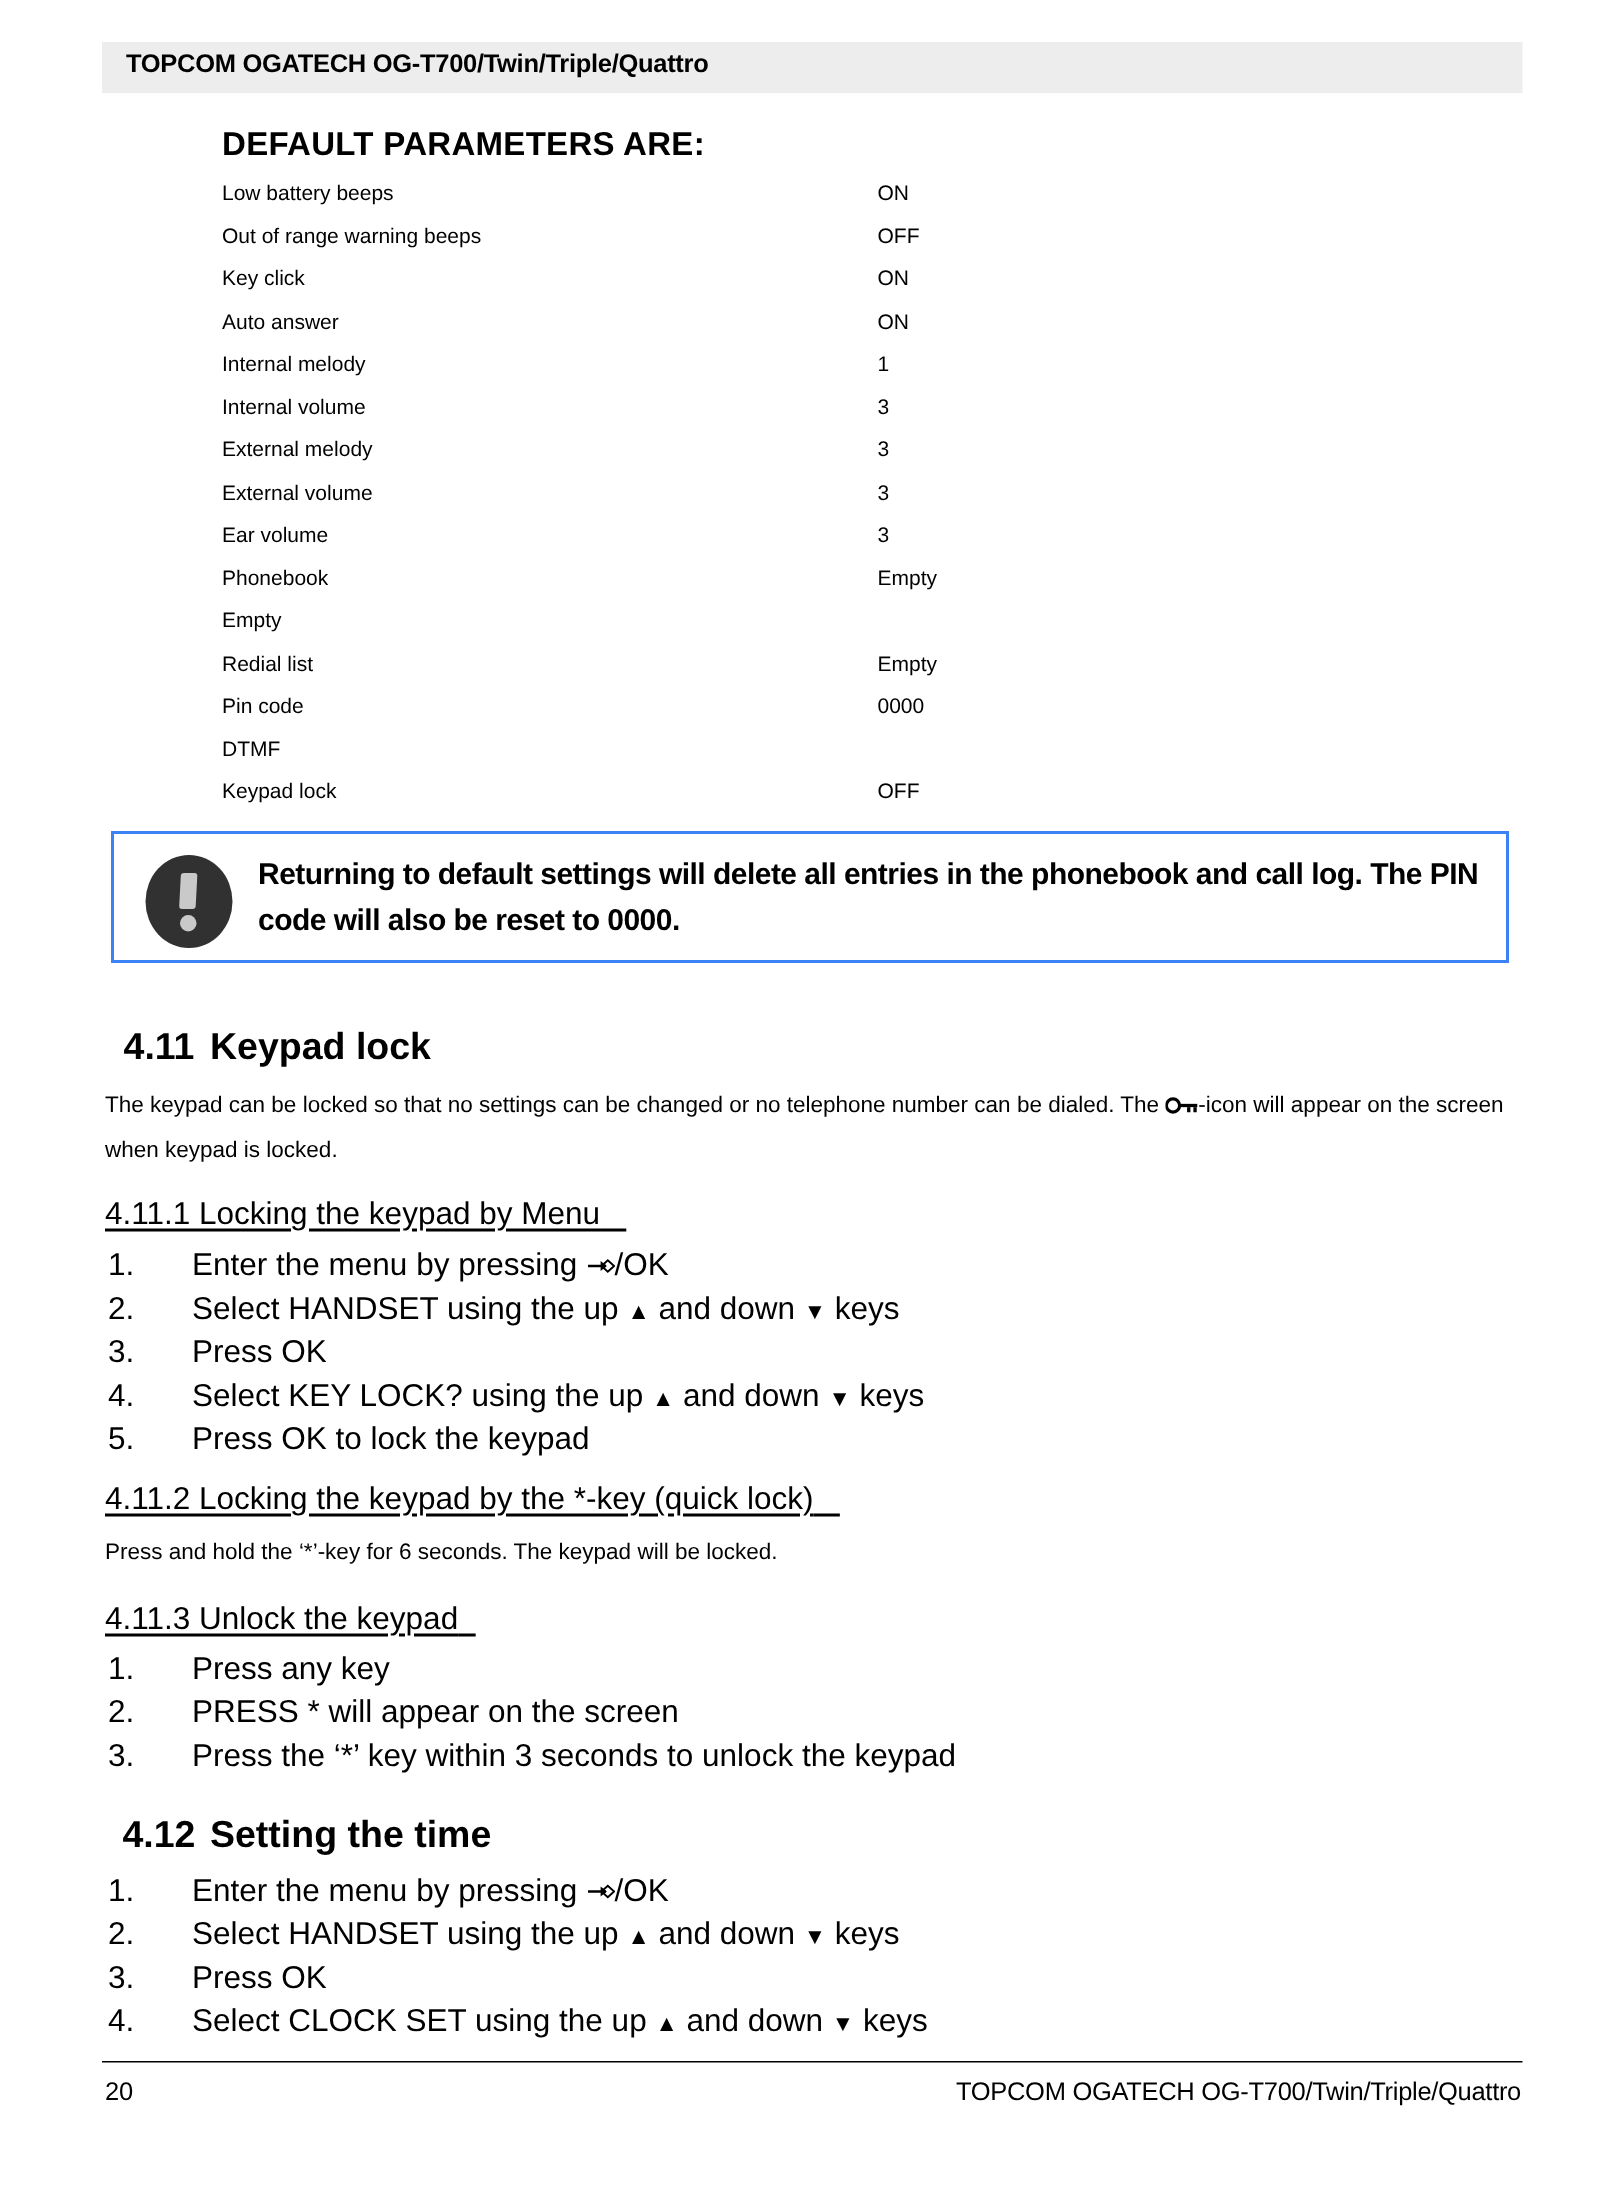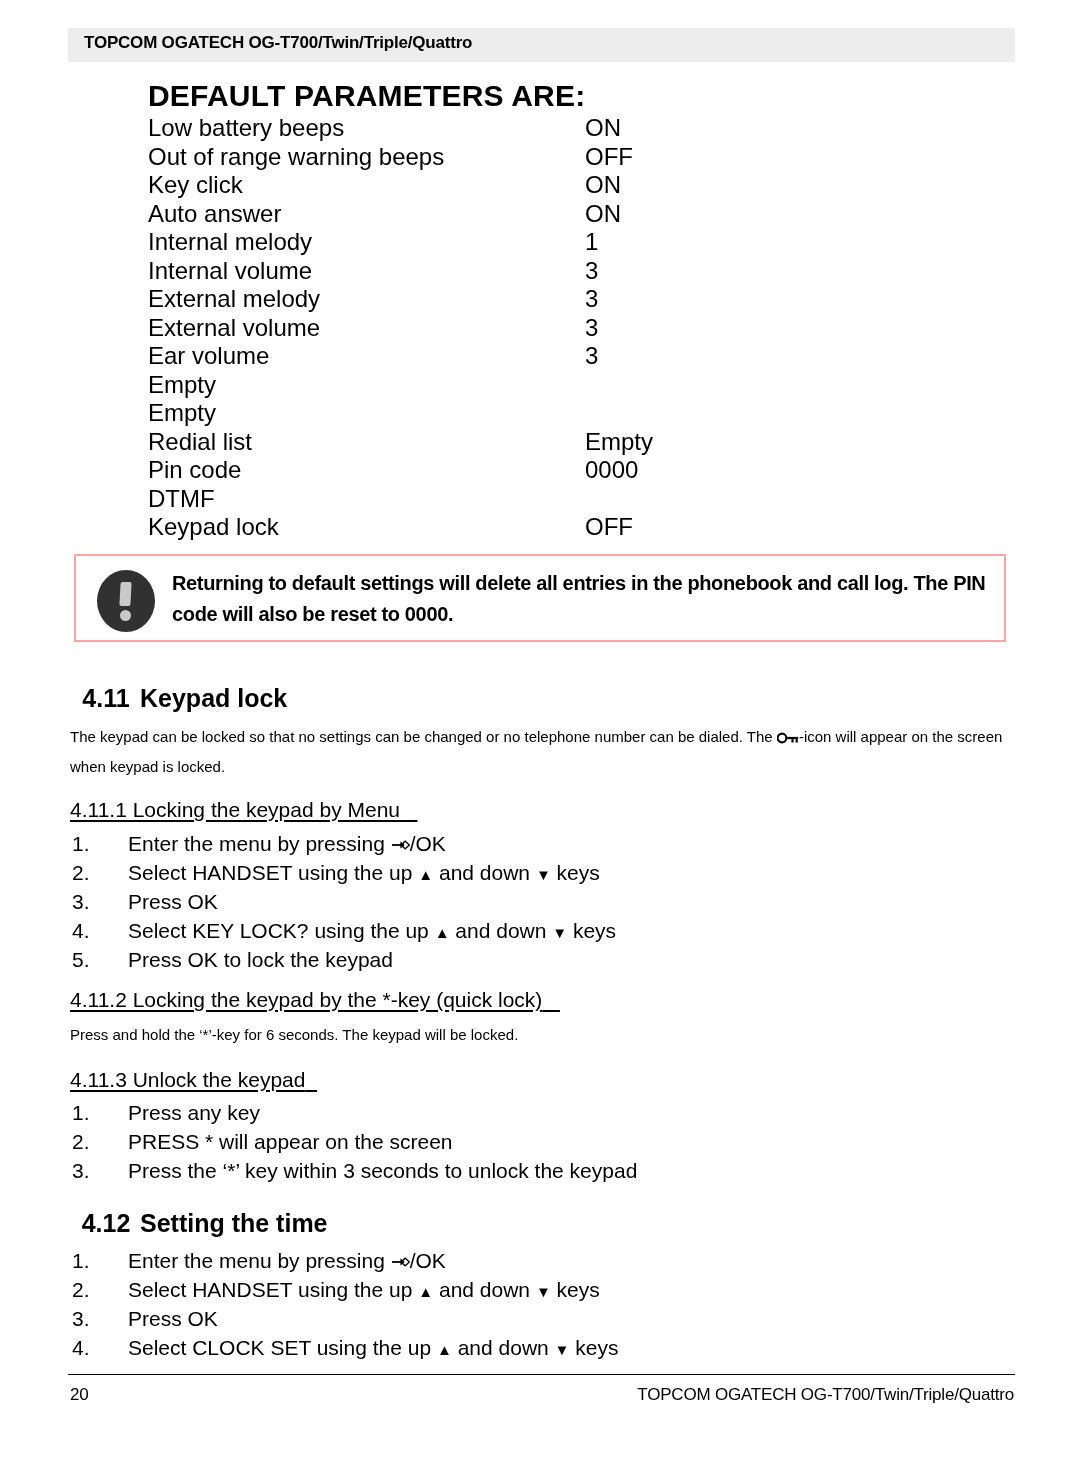--- a/index.html
+++ b/index.html
@@ -41,49 +41,49 @@
   }
 
   
   .params {
     position: absolute;
     left: 148px;
     top: 82px;
     width: 560px;
   }
   .params-title {
-    font-size: 30px;
+    font-size: 22px;
     font-weight: bold;
     letter-spacing: 0.2px;
     margin: 0 0 4px 0;
     line-height: 28px;
   }
   .param-row {
     display: flex;
-    font-size: 24px;
+    font-size: 14px;
     line-height: 28.5px;
     white-space: nowrap;
     align-items: flex-end;
   }
   .param-label {
     width: 437px;
     flex: 0 0 437px;
   }
   .param-value {
     flex: 1 1 auto;
   }
 
   
   .warning-box {
     position: absolute;
     left: 74px;
     top: 554px;
     width: 932px;
     height: 88px;
-    border: 2px solid #fca5a5;
+    border: 2px solid #3b82f6;
     box-sizing: border-box;
   }
   .warning-icon {
     position: absolute;
     left: 21px;
     top: 14px;
     width: 58px;
     height: 62px;
     background: #313131;
     border-radius: 50%;
@@ -238,20 +238,21 @@
     </div>
     <div class="param-row">
       <span class="param-label">External volume</span>
       <span class="param-value">3</span>
     </div>
     <div class="param-row">
       <span class="param-label">Ear volume</span>
       <span class="param-value">3</span>
     </div>
     <div class="param-row">
+      <span class="param-label">Phonebook</span>
       <span class="param-value">Empty</span>
     </div>
     <div class="param-row">
       <span class="param-value">Empty</span>
     </div>
     <div class="param-row">
       <span class="param-label">Redial list</span>
       <span class="param-value">Empty</span>
     </div>
     <div class="param-row">

